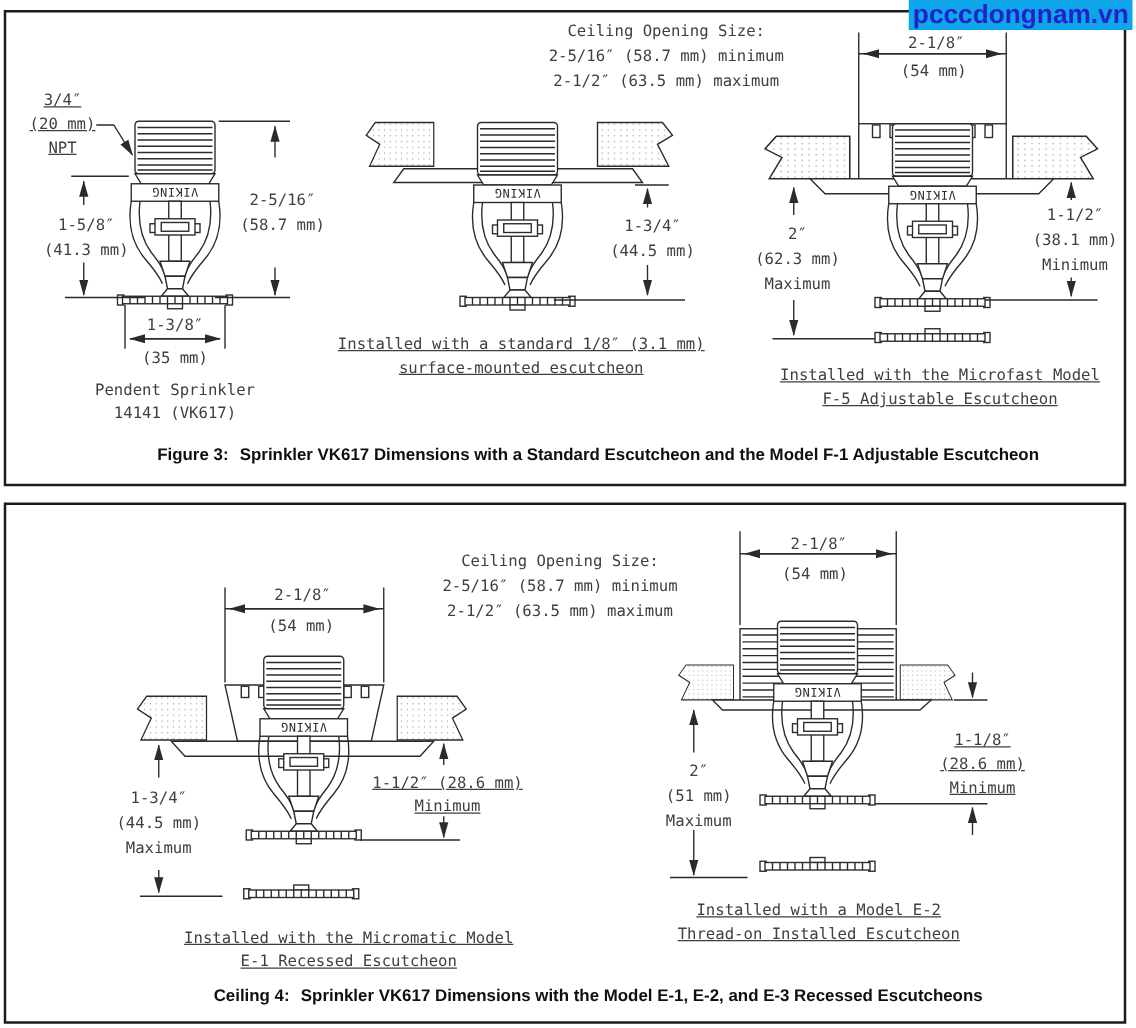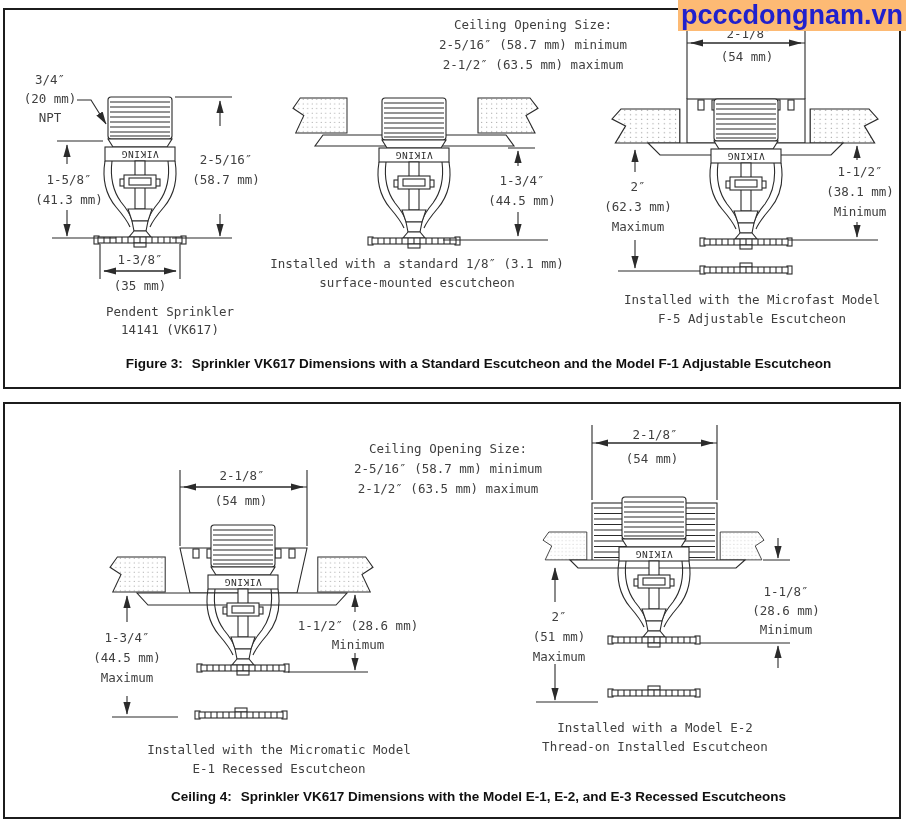--- a/index.html
+++ b/index.html
@@ -5,27 +5,27 @@
   html,body{margin:0;padding:0;background:#fff;}
   .page{position:relative;width:909px;height:822px;background:#fff;overflow:hidden;
         font-family:"DejaVu Sans Mono",monospace;}
   .figbox{position:absolute;border:2px solid #1c1c1c;background:#fff;z-index:0;}
   #box3{left:3px;top:8px;width:894px;height:377px;}
   #box4{left:3px;top:402px;width:894px;height:413px;}
   #art{position:absolute;left:0;top:0;z-index:1;pointer-events:none;}
   .lbl{position:absolute;transform:translateX(-50%);text-align:center;z-index:2;
        font-family:"DejaVu Sans Mono",monospace;font-size:12.5px;line-height:20px;
        color:#3f3f3f;white-space:nowrap;}
-  .lh18{line-height:18px;margin-left:30px;}
-  .lh19{line-height:19px;}
+  .lh18{line-height:18px;}
+  .lh19{line-height:19px;text-decoration:underline;}
   .figcap{position:absolute;left:0;width:909px;text-align:center;z-index:2;
           font-family:"Liberation Sans",sans-serif;font-size:13.5px;font-weight:bold;color:#101010;}
   .figlab{margin-right:9px;margin-left:48px;}
-  .watermark{position:absolute;top:0px;right:3px;z-index:3;background:#fdba74;padding:0 3px;
-             font-family:"Liberation Sans",sans-serif;font-weight:bold;font-size:27px;color:#2121cd;}
+  .watermark{position:absolute;top:0px;right:3px;z-index:3;background:#0ea5e9;padding:0 3px;
+             font-family:"Liberation Sans",sans-serif;font-weight:bold;font-size:21px;color:#2121cd;}
 </style>
 </head>
 <body>
 
 <div class="page">
 
   <div class="figbox" id="box3"></div>
   <div class="figbox" id="box4"></div>
 
   <svg id="art" width="909" height="822" viewBox="0 0 909 822">
@@ -190,21 +190,21 @@
   <div class="lbl" style="left:140px;top:250px">1-3/8″</div>
   <div class="lbl" style="left:140px;top:276px">(35 mm)</div>
   <div class="lbl lh18" style="left:140px;top:303px">
     <div>Pendent Sprinkler</div>
       <div>14141 (VK617)</div>
   </div>
   <div class="lbl" style="left:522px;top:171px">
     <div>1-3/4″</div>
       <div>(44.5 mm)</div>
   </div>
-  <div class="lbl lh19" style="left:417px;top:254px">
+  <div class="lbl lh19" style="left:417px;top:265px">
     <div>Installed with a standard 1/8″ (3.1 mm)</div>
       <div>surface-mounted escutcheon</div>
   </div>
   <div class="lbl" style="left:749px;top:24px">2-1/8″</div>
   <div class="lbl" style="left:747px;top:47px">(54 mm)</div>
   <div class="lbl" style="left:638px;top:177px">
     <div>2″</div>
       <div>(62.3 mm)</div>
       <div>Maximum</div>
   </div>

